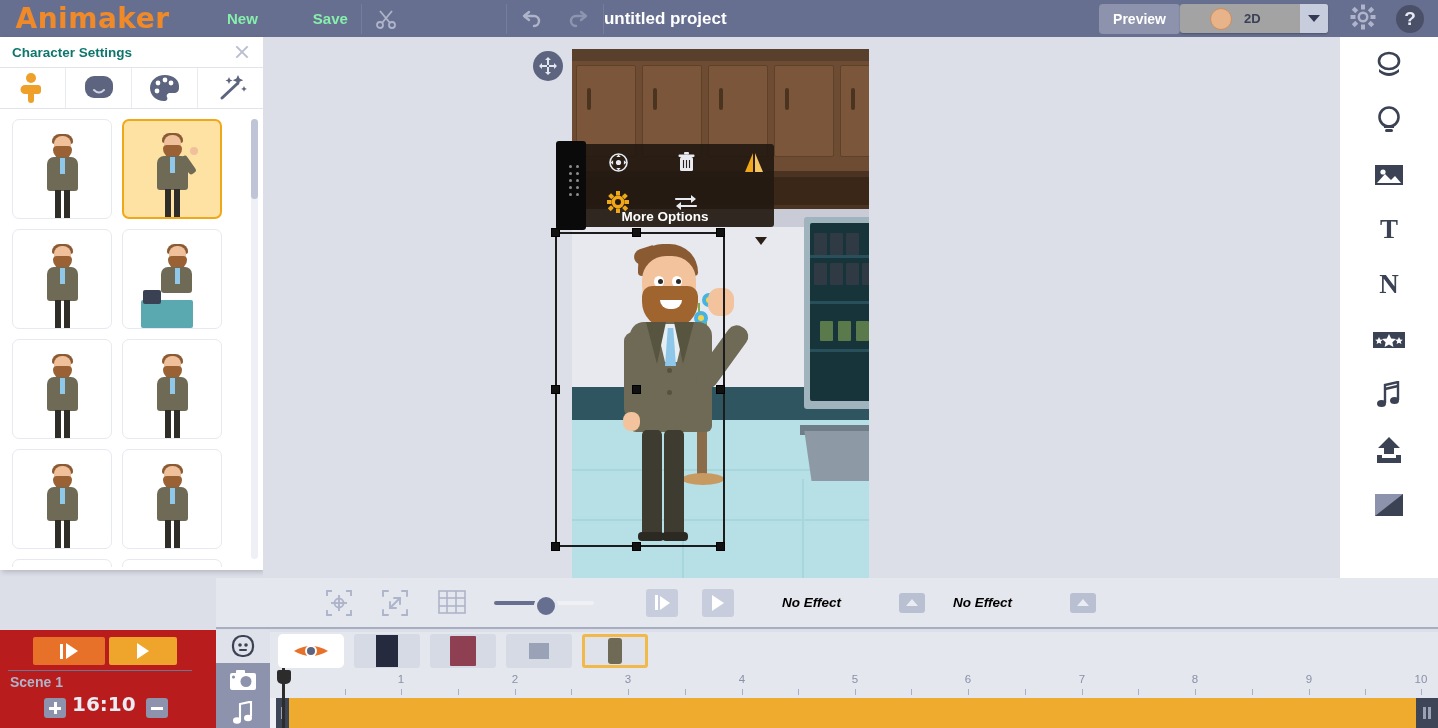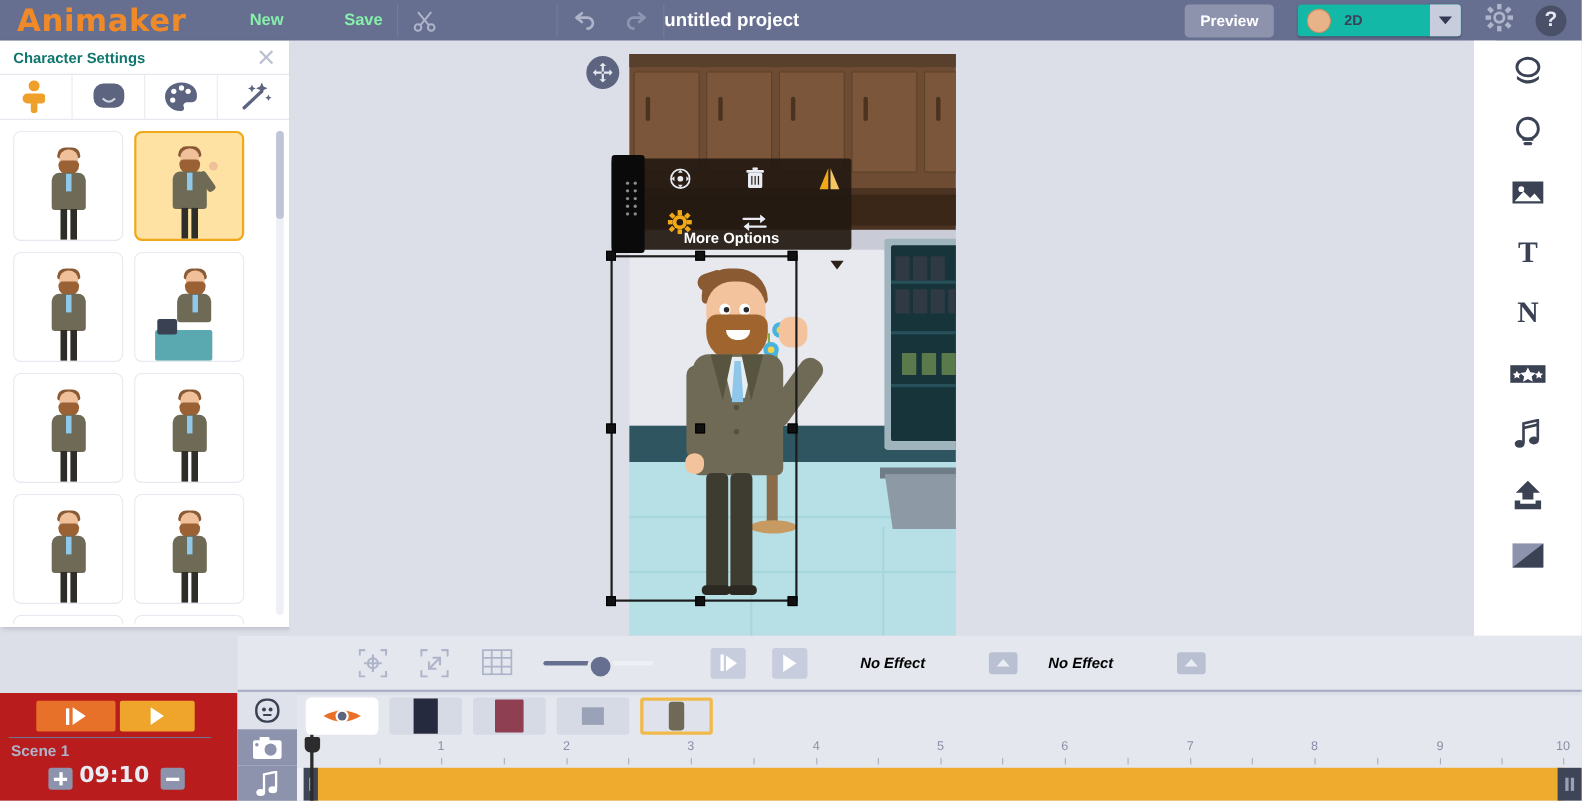--- a/index.html
+++ b/index.html
@@ -37,22 +37,22 @@
   .ico-save::after{content:"";position:absolute;left:3px;bottom:2px;width:14px;height:7px;background:#676f90;border-radius:1px;}
   .ico-copy,.ico-paste{width:17px;height:21px;background:#aeb4c9;border-radius:1px;position:relative;}
   .ico-paste::after{content:"";position:absolute;left:-5px;top:-3px;width:17px;height:21px;background:#9aa1ba;border-radius:1px;z-index:-1;}
   .proj-title{font-size:17px;font-weight:bold;color:#ffffff;}
 
   .preview-btn{
     margin-left:auto;background:#8d93ac;border-radius:4px;
     padding:7px 14px;font-size:14px;font-weight:bold;color:#ffffff;cursor:pointer;
   }
   .char-select{
-    margin-left:22px;width:148px;height:29px;background:#14b8a6;border-radius:3px;
-    display:flex;align-items:center;cursor:pointer;box-shadow:0 1px 2px rgba(0,0,0,.25);
+    width:148px;height:29px;background:#a3a3a3;border-radius:3px;
+    display:flex;align-items:center;cursor:pointer;box-shadow:0 1px 2px rgba(0,0,0,.25);padding-left:22px;
   }
   .char-select .face{width:22px;height:22px;margin-left:8px;border-radius:50%;
     background:#e8b389;border:1px solid #c98f62;}
   .char-select .val{flex:1;font-size:13px;font-weight:bold;color:#3b4058;margin-left:12px;}
   .char-select .arrow{width:28px;height:29px;background:#c8cddd;border-radius:0 3px 3px 0;
     display:flex;align-items:center;justify-content:center;}
   .caret-dn{width:0;height:0;border-left:6px solid transparent;border-right:6px solid transparent;border-top:7px solid #333a52;}
   .gear-top{margin-left:22px;cursor:pointer;}
   .help-top{margin-left:20px;margin-right:14px;width:28px;height:28px;border-radius:50%;
     background:#4a5068;color:#e6e9f2;font-size:19px;font-weight:bold;
@@ -782,21 +782,21 @@
     </div>
     <div class="play2">
         <span class="tri-r"></span>
       </div>
     <div class="sep-line"></div>
     <div class="scene-lbl">Scene 1</div>
     <div class="plus-btn">
       <span class="pm-h"></span>
         <span class="pm-v"></span>
     </div>
-    <div class="time-lbl">09:10</div>
+    <div class="time-lbl">16:10</div>
     <div class="minus-btn">
         <span class="pm-h"></span>
       </div>
   </div>
 
   <div class="tl-left">
     <div class="tl-ico sel">
       <svg width="26" height="26" viewBox="0 0 26 26">
         <rect x="3" y="2" width="20" height="20" rx="9" fill="none" stroke="#3b4254" stroke-width="2.2"></rect>
         <circle cx="10" cy="11" r="1.8" fill="#3b4254"></circle>

